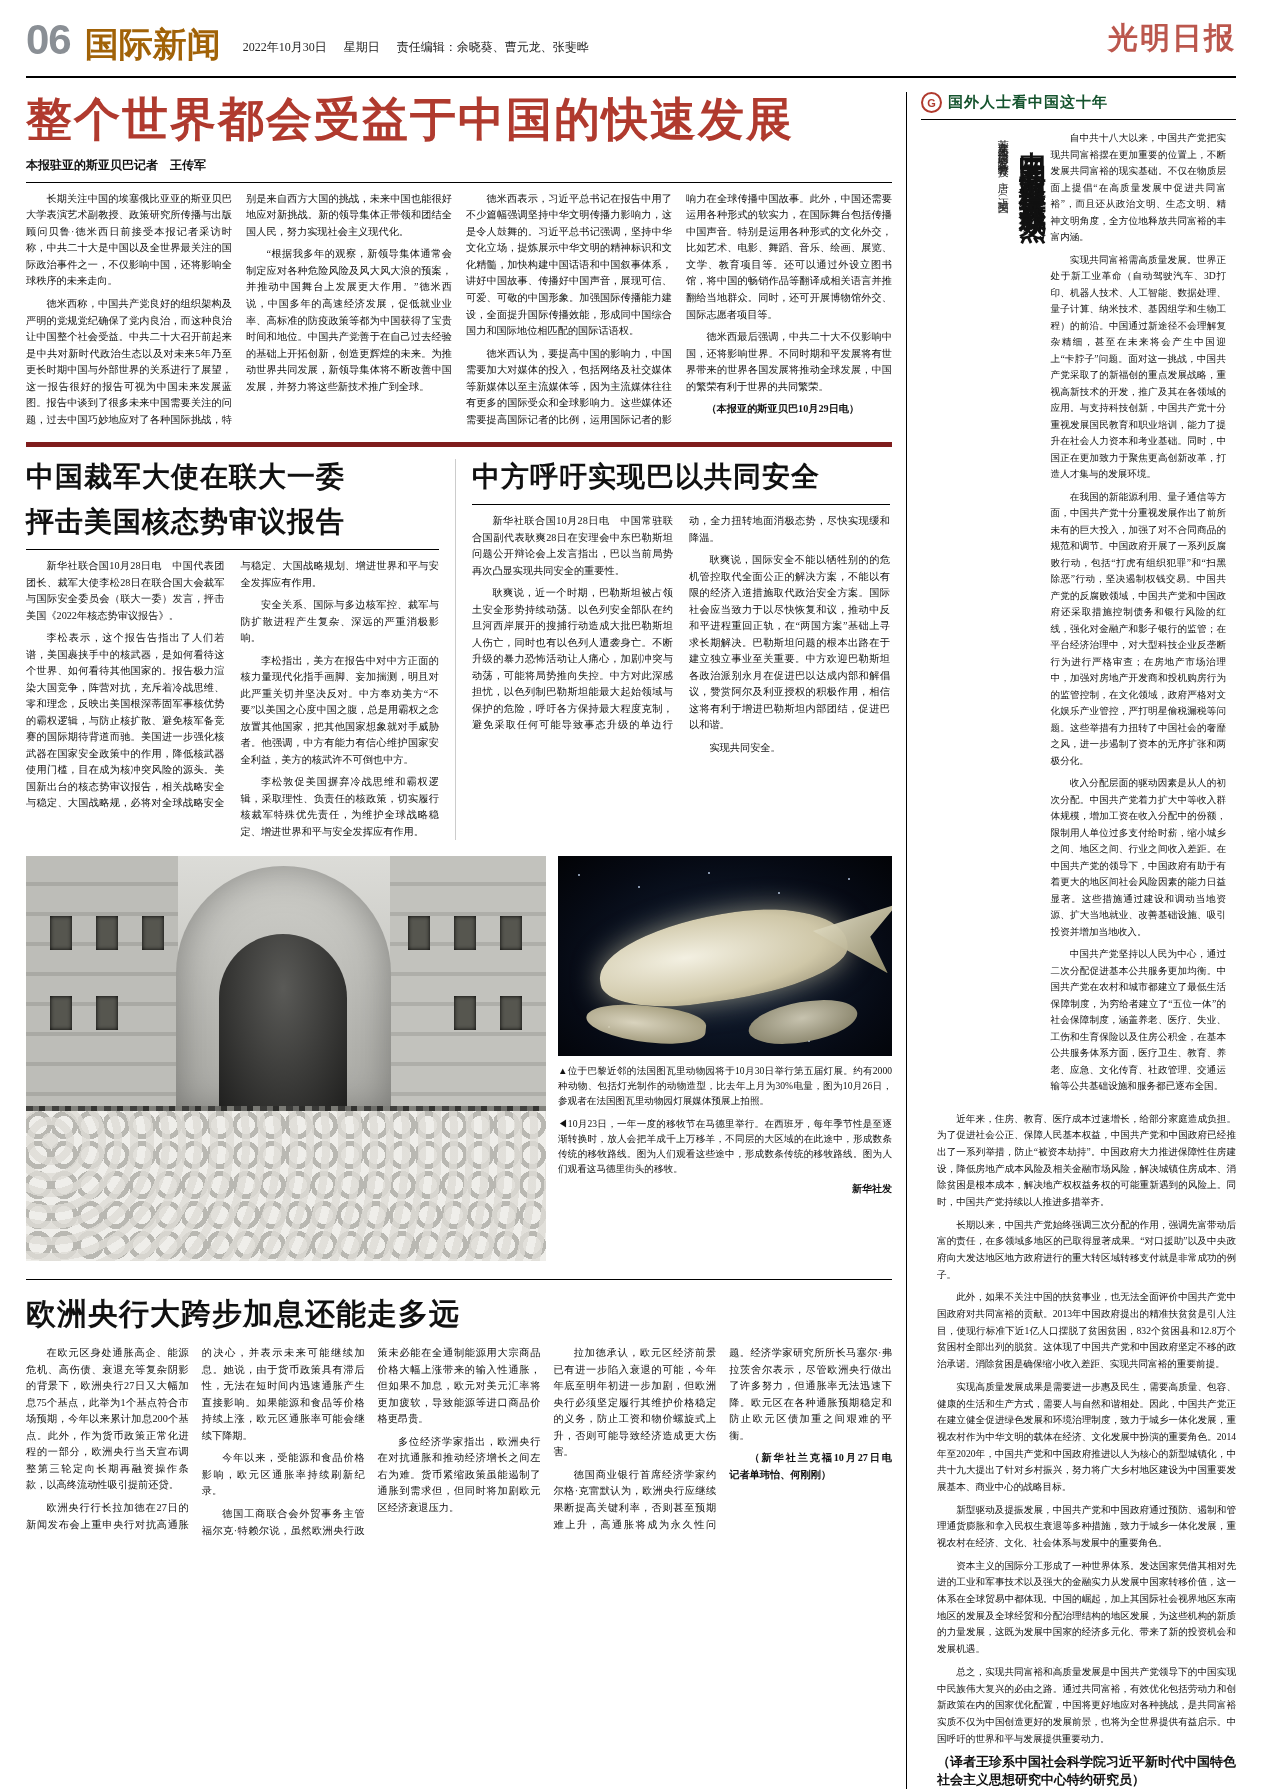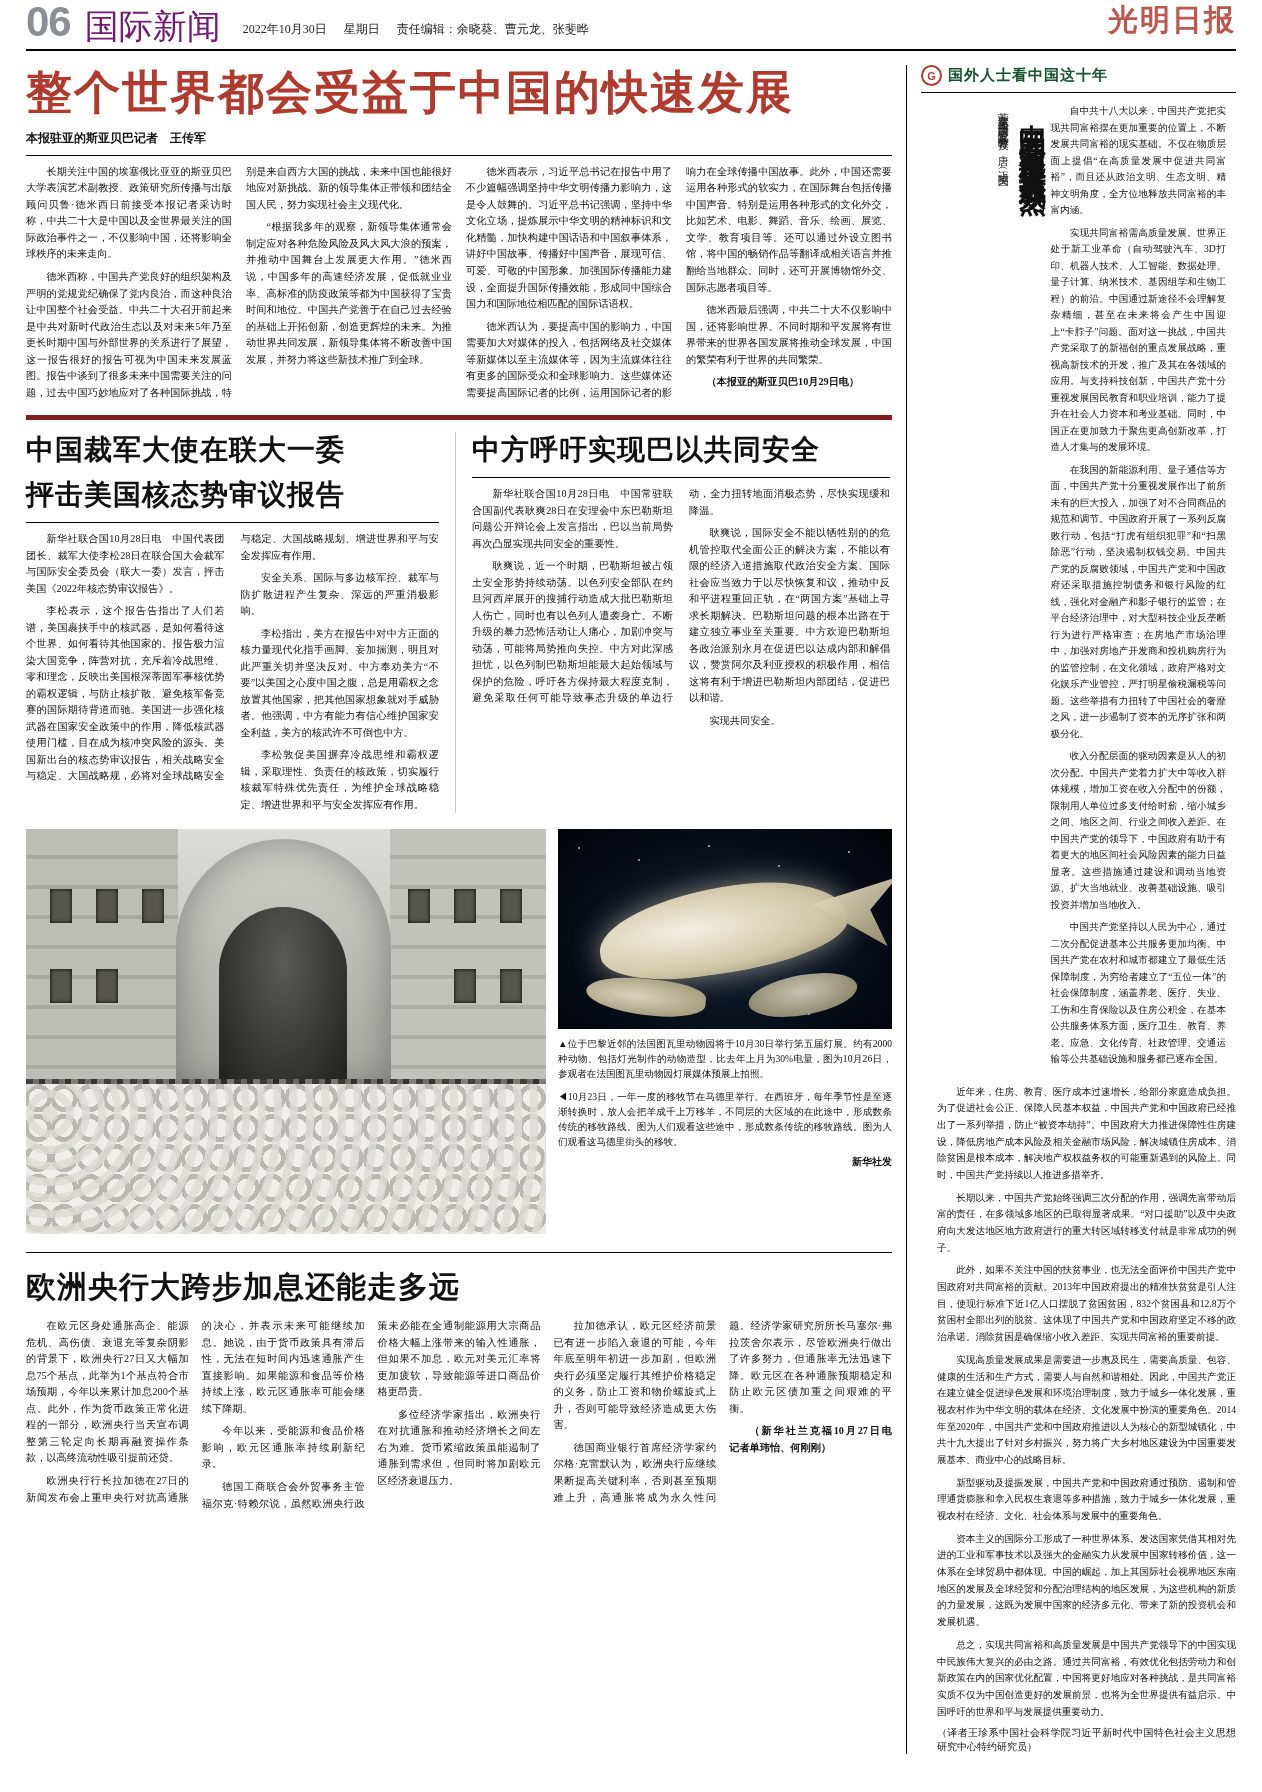--- a/index.html
+++ b/index.html
@@ -1,22 +1,22 @@
 <!DOCTYPE html>
 <html><head>
 <meta charset="utf-8">
 <style>
   html,body{margin:0;padding:0;background:#ffffff;}
   body{width:1262px;height:1792px;font-family:"Liberation Serif",serif;color:#111;}
   .page{width:1262px;height:1792px;position:relative;box-sizing:border-box;padding:0 26px;}
 
   
-  .masthead{display:flex;align-items:flex-end;border-bottom:2px solid #000;padding-bottom:6px;}
+  .masthead{display:flex;align-items:flex-end;border-bottom:2px solid #000;padding-bottom:15px;margin-top:18px;}
   .pageno{font-family:"Liberation Sans",sans-serif;font-size:42px;font-weight:700;color:#8a8f95;line-height:1;letter-spacing:-1px;}
-  .section-title{font-family:"Liberation Sans",sans-serif;font-size:34px;font-weight:400;color:#701a75;margin-left:14px;line-height:1;}
+  .section-title{font-family:"Liberation Sans",sans-serif;font-size:34px;font-weight:700;color:#a16207;margin-left:14px;line-height:1;}
   .mast-meta{font-size:12px;color:#222;margin-left:22px;margin-bottom:5px;white-space:nowrap;}
   .mast-meta span{margin-right:14px;}
   .paper-name{margin-left:auto;font-size:30px;font-weight:700;color:#b03a2e;font-family:"Liberation Serif",serif;letter-spacing:2px;margin-bottom:2px;opacity:.85;}
 
   
   .grid{display:flex;margin-top:14px;}
   .left{width:880px;padding-right:14px;box-sizing:border-box;}
   .right{width:330px;border-left:1px solid #000;padding-left:14px;box-sizing:border-box;}
 
   
@@ -93,21 +93,21 @@
   .rail-g{width:17px;height:17px;border-radius:50%;border:2px solid #b03a2e;color:#b03a2e;font-size:11px;font-weight:700;display:flex;align-items:center;justify-content:center;font-family:"Liberation Sans",sans-serif;}
   .rail-badge-text{font-size:15px;font-weight:700;color:#14532d;letter-spacing:1px;}
   .rail-wrap{display:flex;margin-top:10px;}
   .rail-text{width:186px;padding-right:10px;box-sizing:border-box;}
   .rail-text p{font-size:9.6px;line-height:1.72;text-align:justify;margin:0 0 6px 0;text-indent:2em;}
   .rail-vtitle{width:130px;display:flex;flex-direction:row-reverse;align-items:flex-start;justify-content:flex-start;}
   .vtitle{writing-mode:vertical-rl;text-orientation:upright;font-size:27px;font-weight:700;letter-spacing:4px;line-height:1.35;margin-left:4px;}
   .vauthor{writing-mode:vertical-rl;text-orientation:upright;font-size:11px;letter-spacing:2px;margin-left:8px;color:#222;}
   .rail-body{margin-top:10px;margin-left:16px;}
   .rail-body p{font-size:9.6px;line-height:1.74;text-align:justify;margin:0 0 6px 0;text-indent:2em;}
-  .rail-end{font-size:10px;font-weight:400;text-align:justify;margin-top:6px;}
+  .rail-end{font-size:13px;font-weight:700;text-align:justify;margin-top:6px;}
 </style>
 </head>
 <body>
 
 <div class="page">
 
   <div class="masthead">
     <div class="pageno">06</div>
     <div class="section-title">国际新闻</div>
     <div class="mast-meta">

